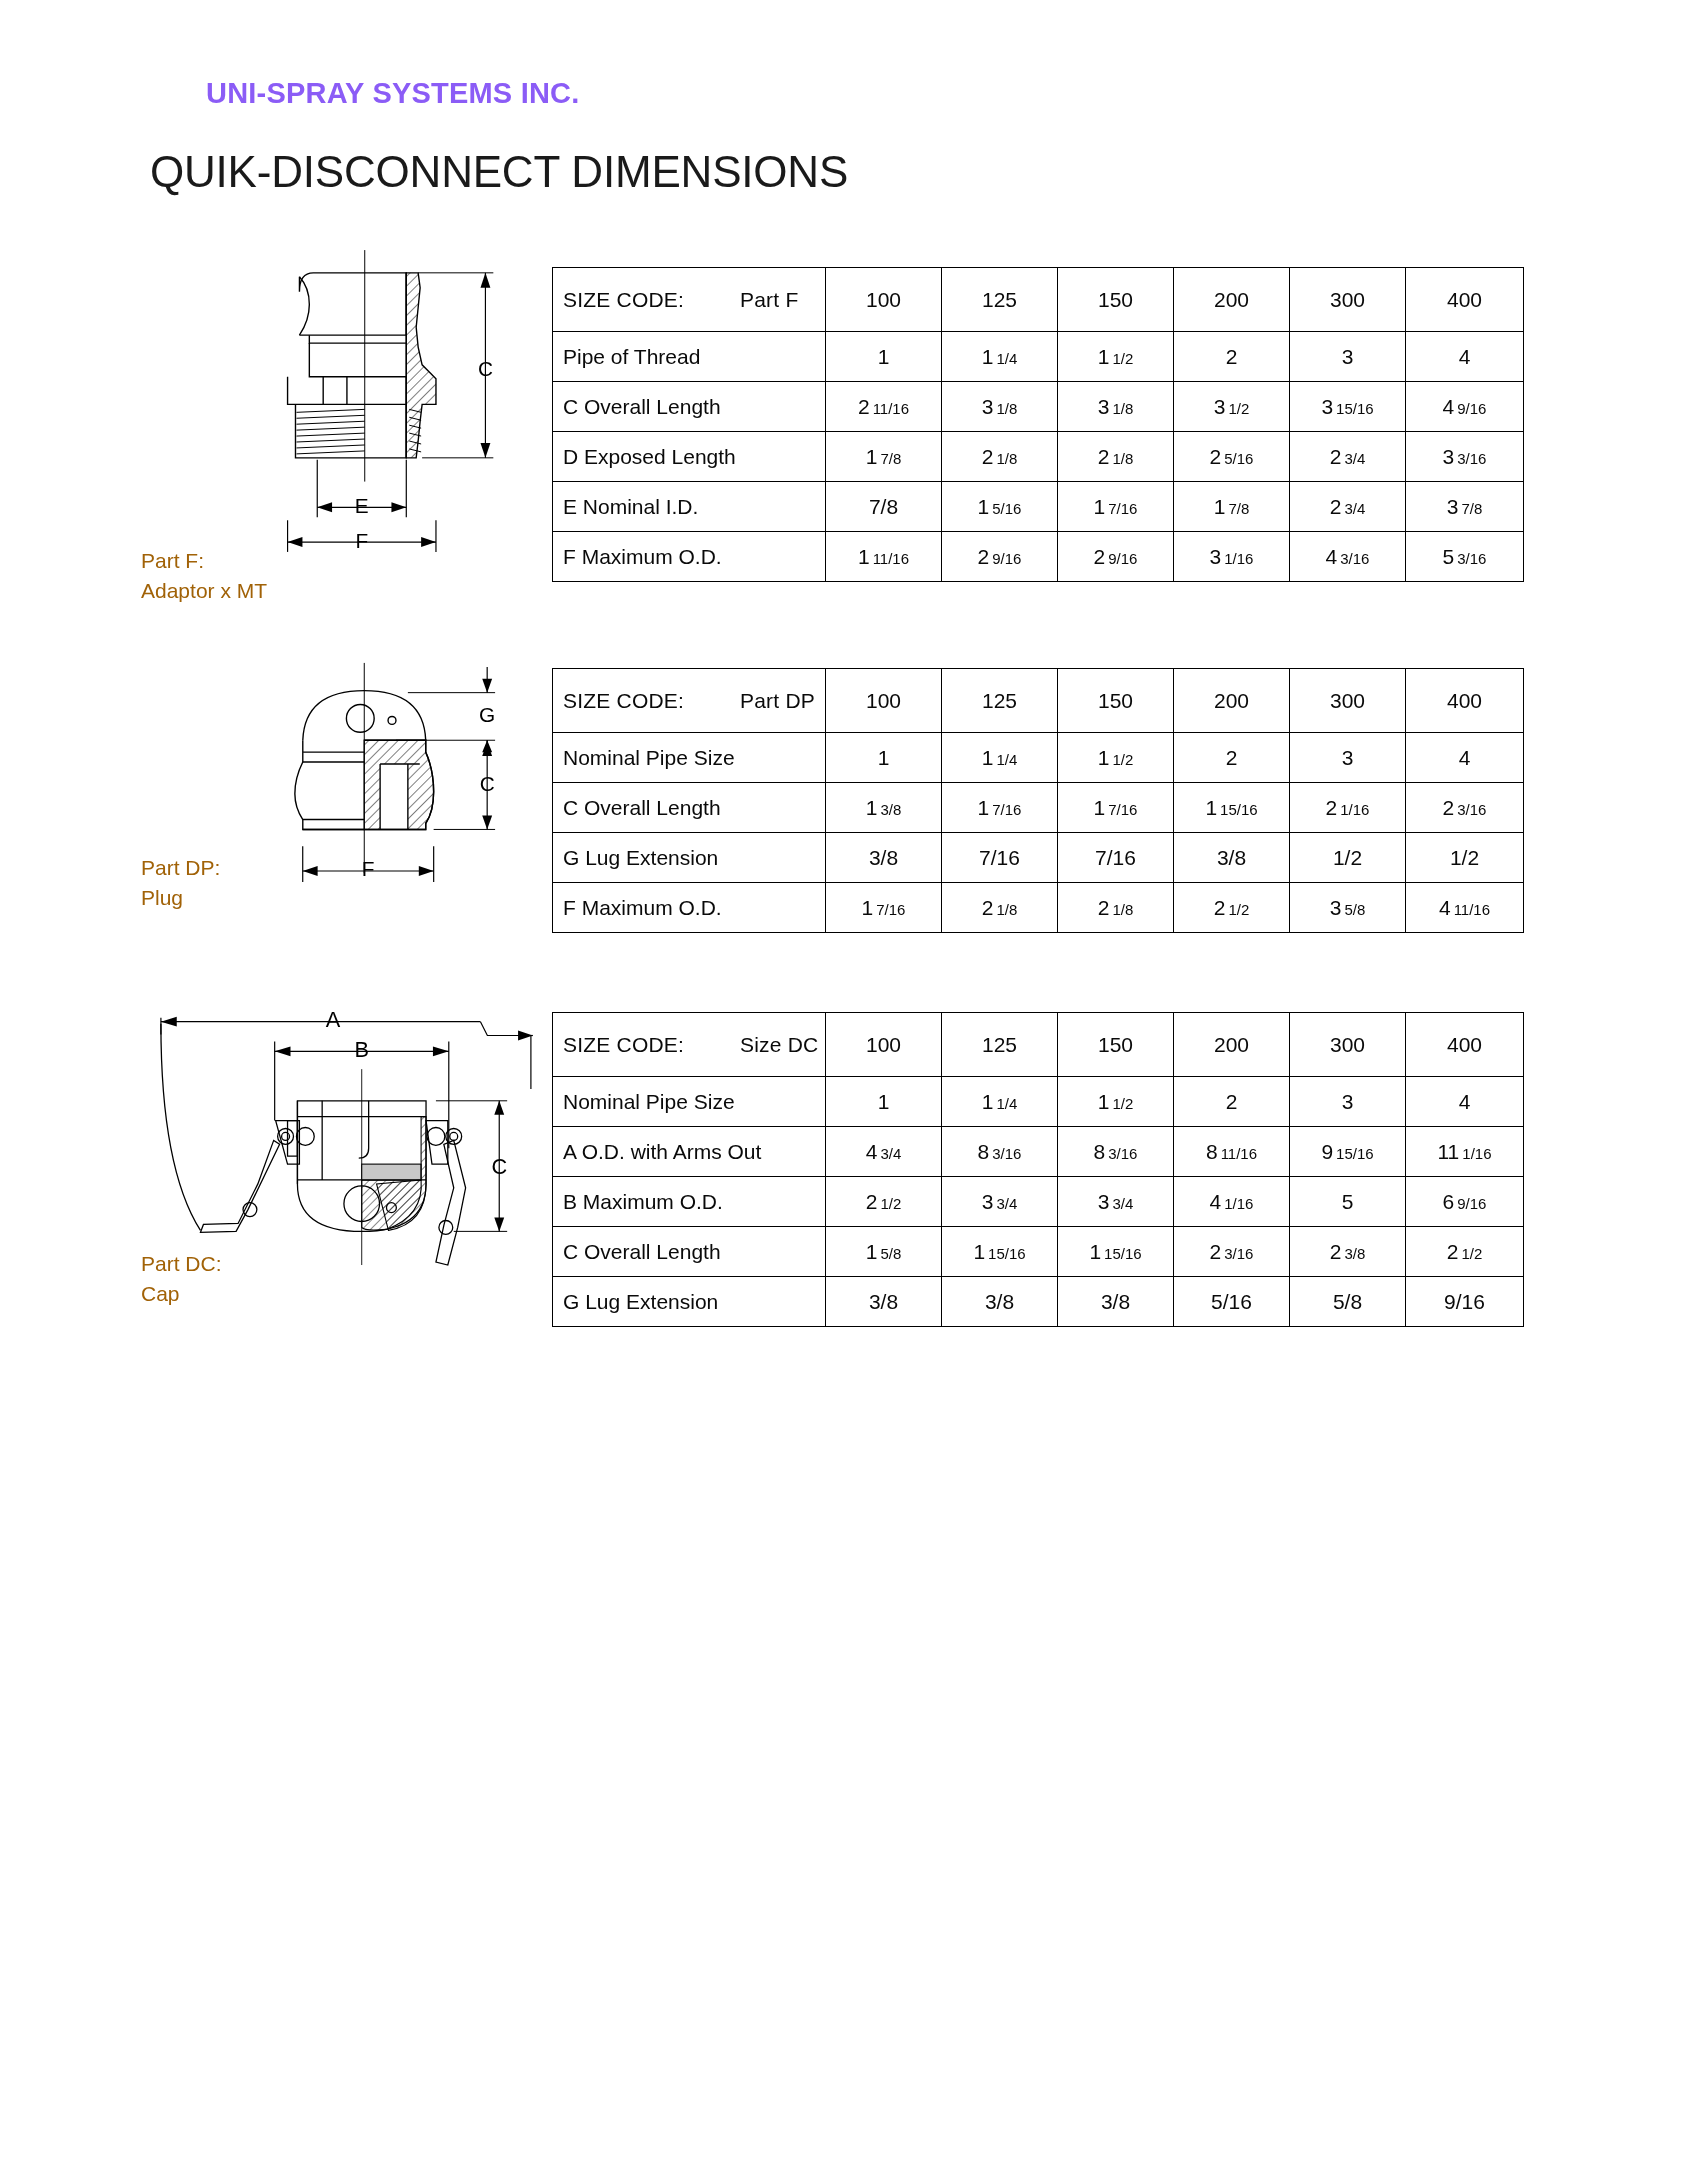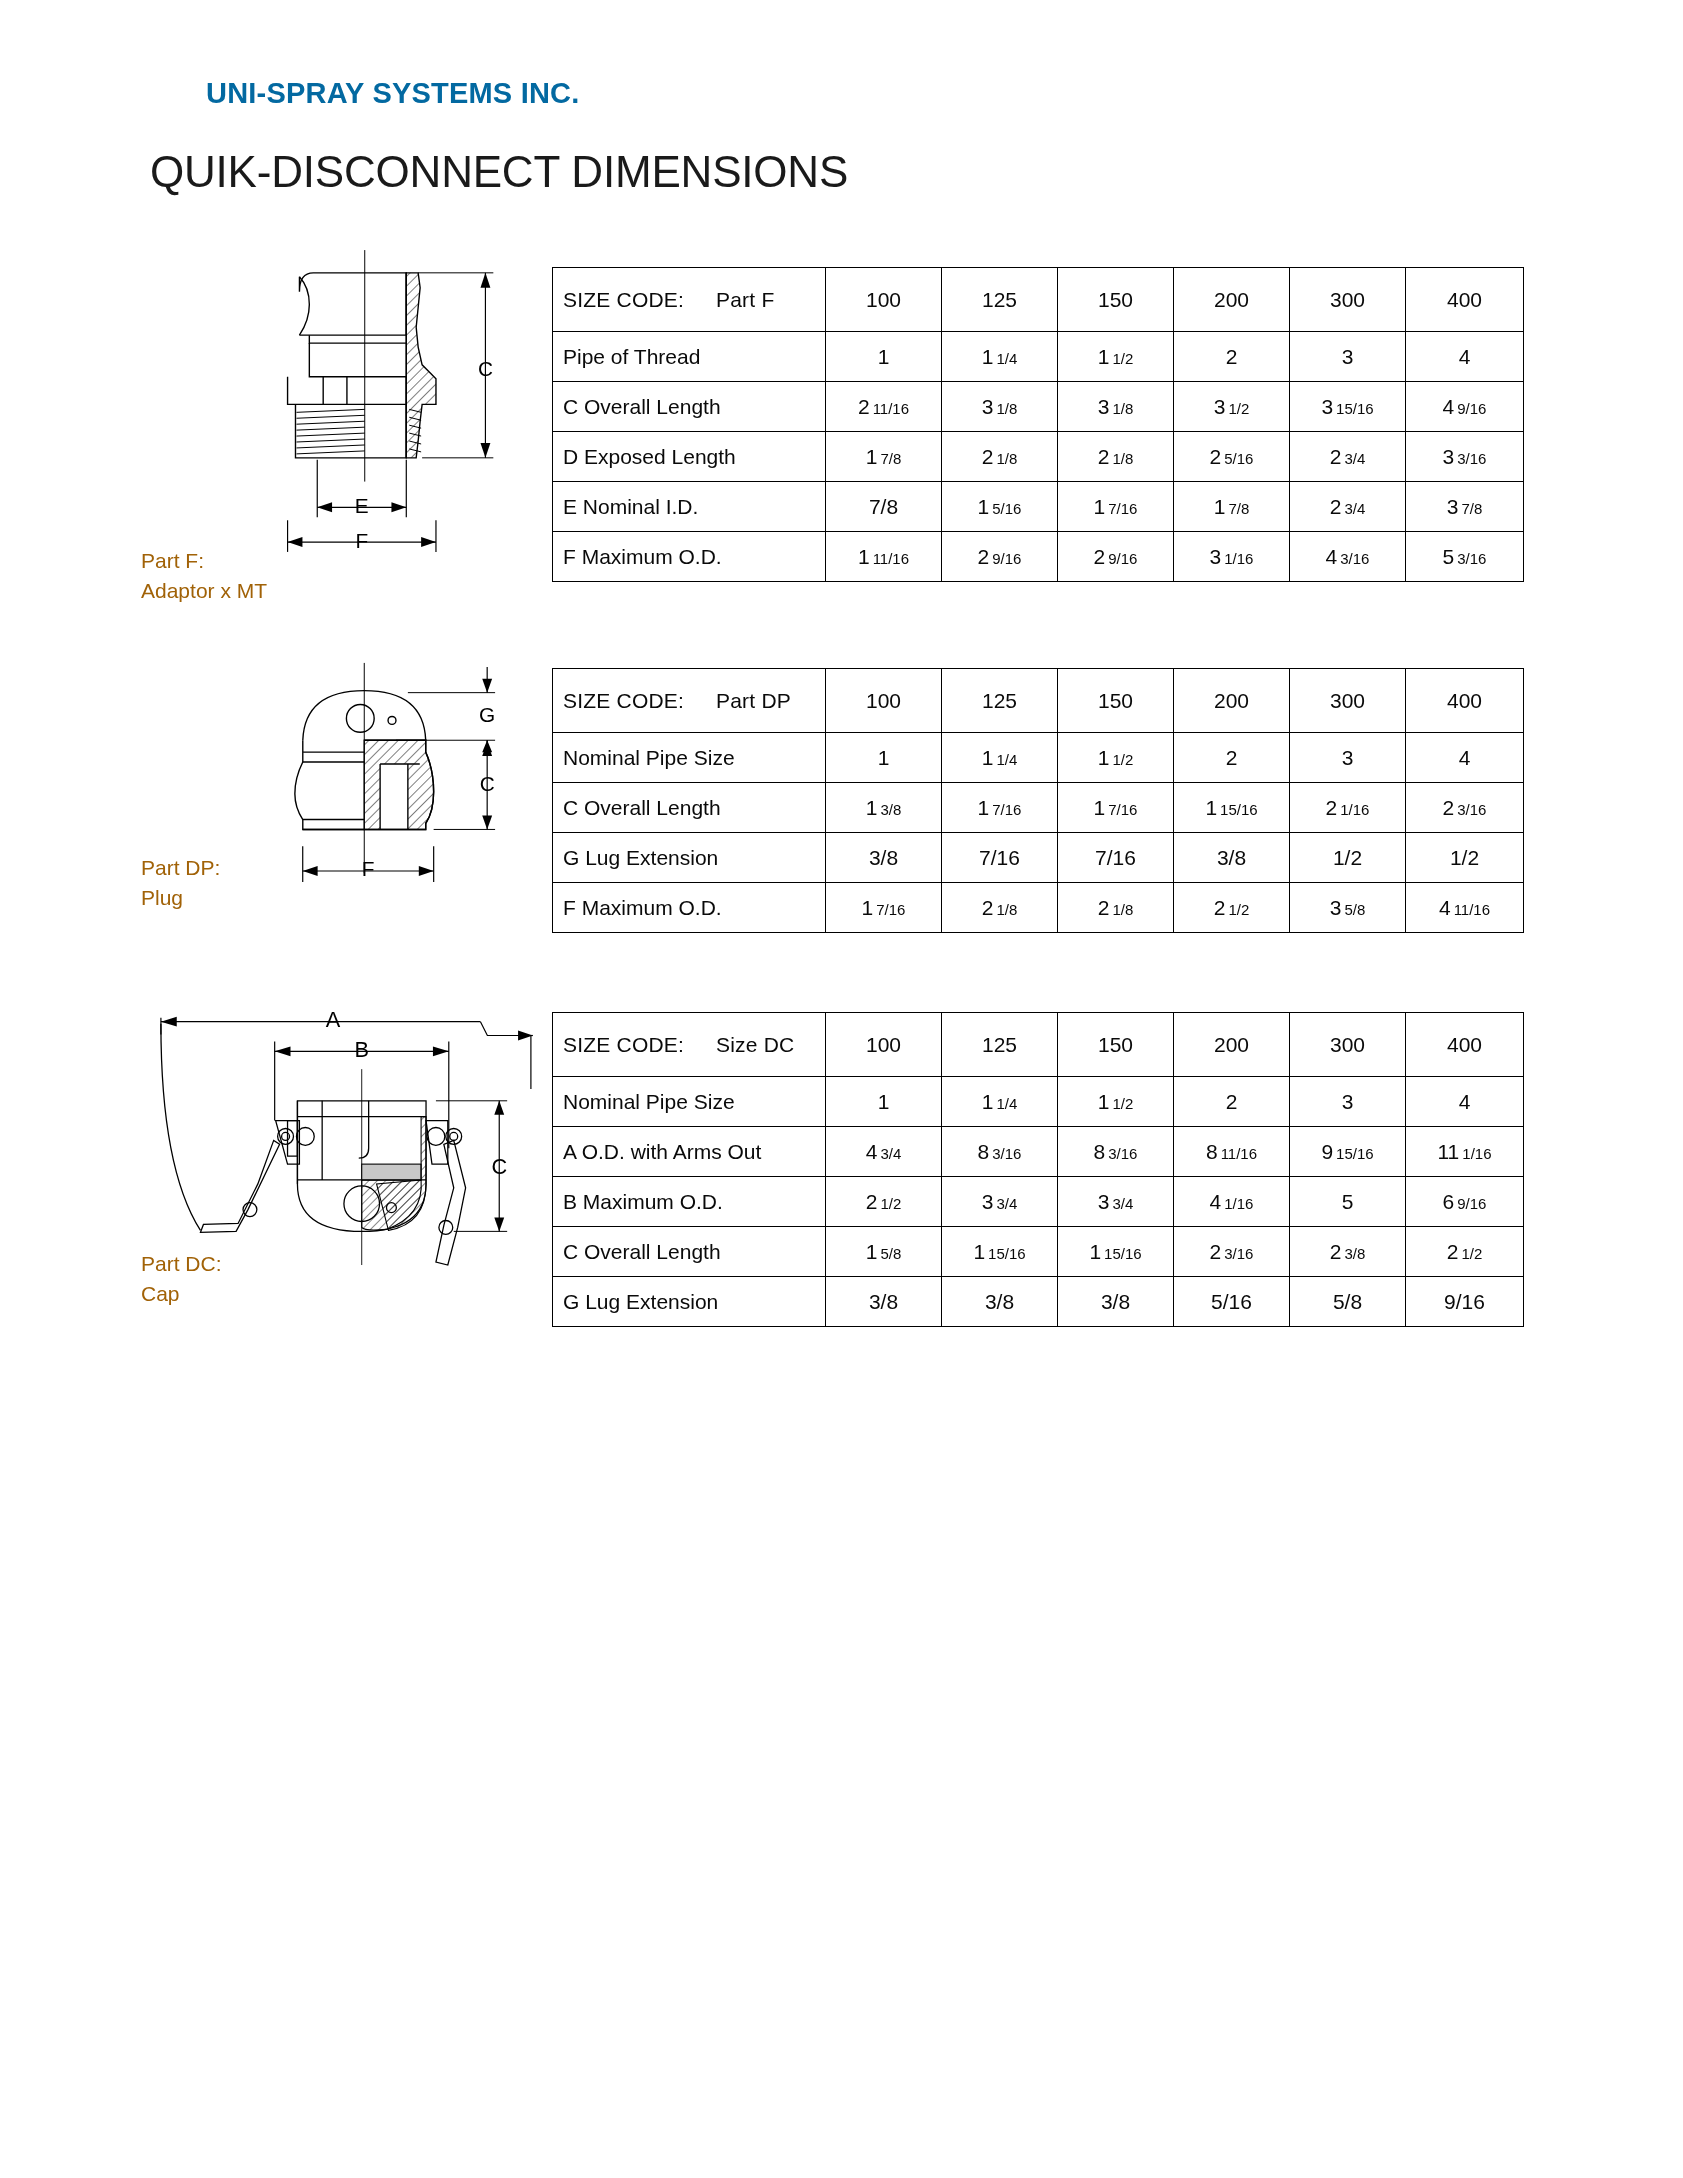--- a/index.html
+++ b/index.html
@@ -84,39 +84,39 @@
     height: 63px;
   }
   .spec-table tr.header-row td.rowhead {
     letter-spacing: 0.2px;
   }
   .hdr-inner {
     display: flex;
     align-items: baseline;
   }
   .hdr-inner .hdr-label { }
-  .hdr-inner .hdr-part { margin-left: 32px; }
+  .hdr-inner .hdr-part { margin-left: 56px; }
 
   
   .val { white-space: nowrap; }
   .val .whole { font-size: 21px; }
   .val .frac { font-size: 15px; margin-left: 3px; }
   .val .solo { font-size: 21px; }
 
   .dim-letter {
     font-size: 21px;
     font-family: "Liberation Sans", sans-serif;
   }
 </style>
 </head>
 <body>
 
 <div class="page">
 
-  <div class="company-name" style="color: #0369a1;">UNI-SPRAY SYSTEMS INC.</div>
+  <div class="company-name" style="color: #8b5cf6;">UNI-SPRAY SYSTEMS INC.</div>
 
   <div class="doc-title">QUIK-DISCONNECT DIMENSIONS</div>
 
   <div class="figure" style="left:248px; top:248px;">
     <svg width="277" height="297" viewBox="0 0 280 300">
       <defs>
         <pattern id="hatchA" width="7" height="7" patternTransform="rotate(45)" patternUnits="userSpaceOnUse">
           <line x1="0" y1="0" x2="0" y2="7" stroke="#000" stroke-width="1"></line>
         </pattern>
       </defs>

